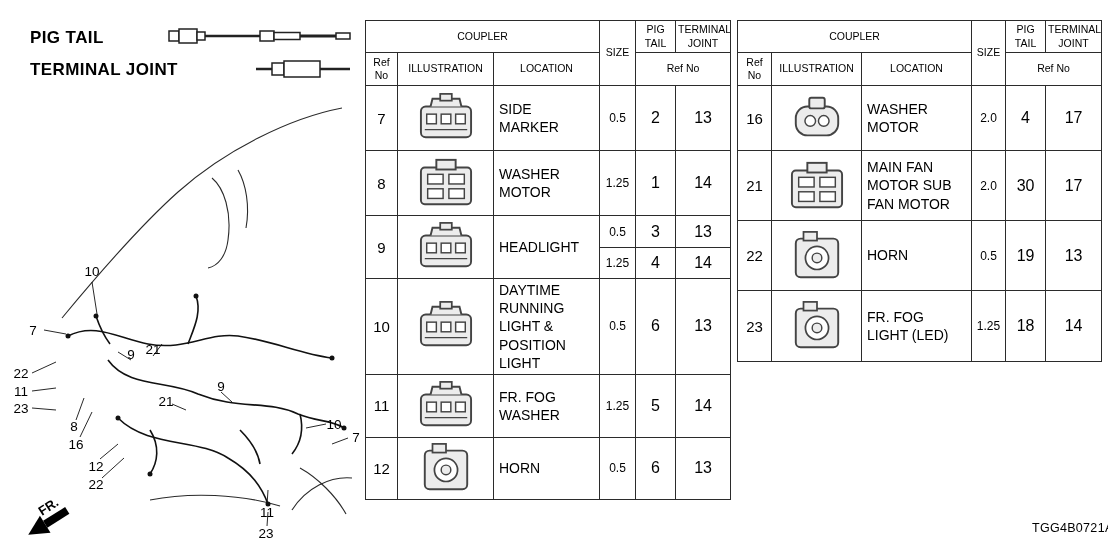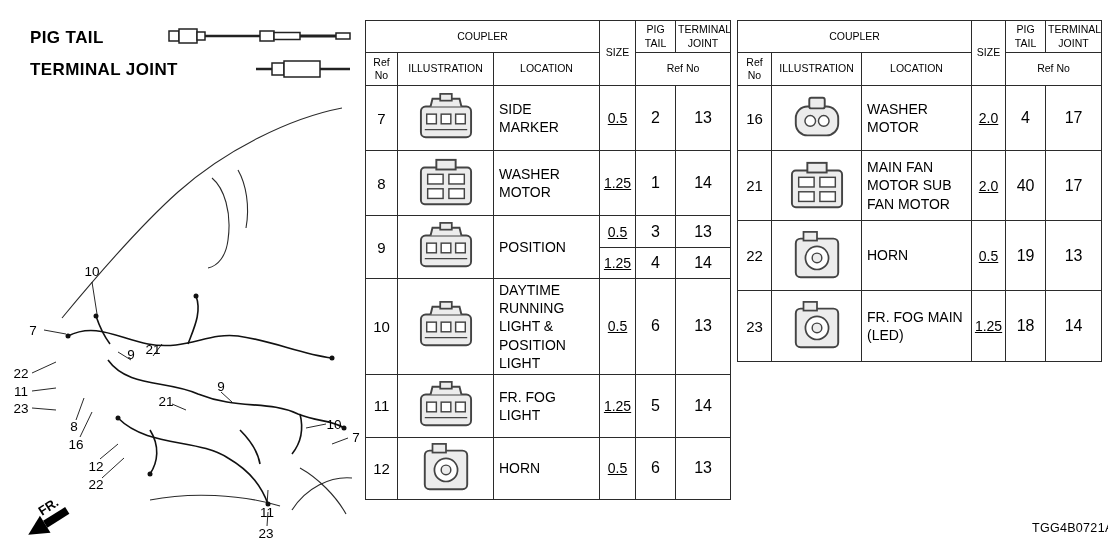--- a/index.html
+++ b/index.html
@@ -7,21 +7,21 @@
   .canvas{position:relative;width:1108px;height:554px;background:#fff;overflow:hidden;}
   .legend-label{position:absolute;font-weight:700;font-size:17px;letter-spacing:.4px;white-space:nowrap;}
   .legend-icon{position:absolute;}
   .harness{position:absolute;left:0;top:0;}
   .tbl{position:absolute;background:#fff;}
   .tbl table{border-collapse:collapse;table-layout:fixed;width:100%;}
   .tbl th,.tbl td{border:1px solid #2b2b2b;text-align:center;vertical-align:middle;padding:1px 2px;overflow:hidden;background:#fff;}
   .tbl th{font-weight:400;font-size:10.5px;line-height:1.25;}
   td.ref{font-size:15px;}
   td.loc{text-align:left;font-size:14px;line-height:1.3;padding:2px 5px;}
-  td.size{font-size:14px;text-decoration:underline;}
+  td.size{font-size:12px;}
   td.num{font-size:16px;}
   svg.conn{width:70px;height:54px;display:block;margin:0 auto;}
   .co{position:absolute;transform:translate(-50%,-50%);font-size:13.5px;white-space:nowrap;}
   .part-code{position:absolute;font-size:12.5px;letter-spacing:.3px;white-space:nowrap;}
   .sprite{position:absolute;width:0;height:0;overflow:hidden;}
 </style>
 </head>
 <body>
 
 <svg class="sprite" aria-hidden="true">
@@ -210,21 +210,21 @@
           <td class="num">1</td>
           <td class="num">14</td>
         </tr>
         <tr style="height:32px">
           <td class="ref" rowspan="2">9</td>
           <td rowspan="2">
               <svg class="conn">
                 <use href="#conn3"></use>
               </svg>
             </td>
-          <td class="loc" rowspan="2">POSITION</td>
+          <td class="loc" rowspan="2">HEADLIGHT</td>
           <td class="size">0.5</td>
           <td class="num">3</td>
           <td class="num">13</td>
         </tr>
         <tr style="height:31px">
           <td class="size">1.25</td>
           <td class="num">4</td>
           <td class="num">14</td>
         </tr>
         <tr style="height:63px">
@@ -239,21 +239,21 @@
           <td class="num">6</td>
           <td class="num">13</td>
         </tr>
         <tr style="height:63px">
           <td class="ref">11</td>
           <td>
               <svg class="conn">
                 <use href="#conn3"></use>
               </svg>
             </td>
-          <td class="loc">FR. FOG LIGHT</td>
+          <td class="loc">FR. FOG WASHER</td>
           <td class="size">1.25</td>
           <td class="num">5</td>
           <td class="num">14</td>
         </tr>
         <tr style="height:62px">
           <td class="ref">12</td>
           <td>
               <svg class="conn">
                 <use href="#connH"></use>
               </svg>
@@ -306,21 +306,21 @@
         </tr>
         <tr style="height:70px">
           <td class="ref">21</td>
           <td>
               <svg class="conn">
                 <use href="#conn4"></use>
               </svg>
             </td>
           <td class="loc">MAIN FAN MOTOR SUB FAN MOTOR</td>
           <td class="size">2.0</td>
-          <td class="num">40</td>
+          <td class="num">30</td>
           <td class="num">17</td>
         </tr>
         <tr style="height:70px">
           <td class="ref">22</td>
           <td>
               <svg class="conn">
                 <use href="#connH"></use>
               </svg>
             </td>
           <td class="loc">HORN</td>
@@ -328,21 +328,21 @@
           <td class="num">19</td>
           <td class="num">13</td>
         </tr>
         <tr style="height:71px">
           <td class="ref">23</td>
           <td>
               <svg class="conn">
                 <use href="#connH"></use>
               </svg>
             </td>
-          <td class="loc">FR. FOG MAIN (LED)</td>
+          <td class="loc">FR. FOG LIGHT (LED)</td>
           <td class="size">1.25</td>
           <td class="num">18</td>
           <td class="num">14</td>
         </tr>
       </tbody>
     </table>
   </div>
 
   <div class="part-code" style="left:1032px;top:521px;">TGG4B0721A</div>
 

